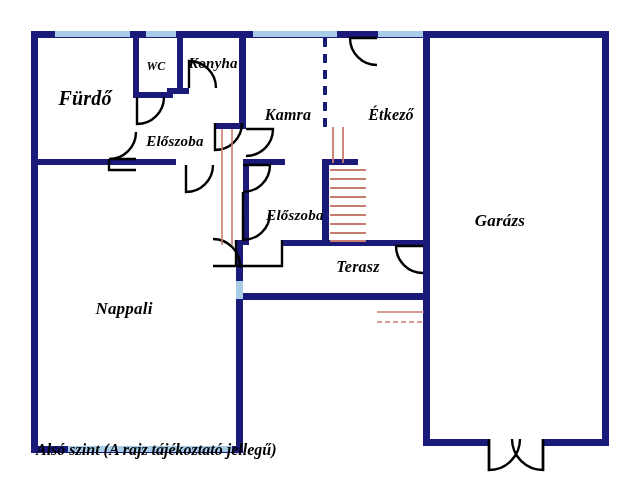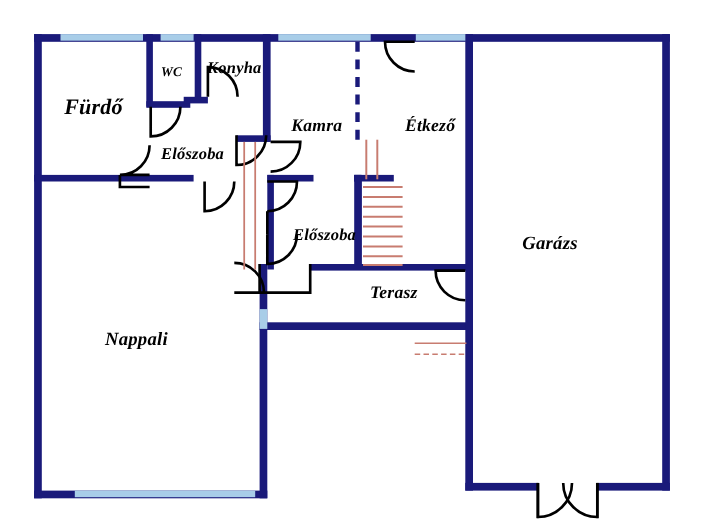--- a/index.html
+++ b/index.html
@@ -175,14 +175,15 @@
   <div class="room-label" style="left:156px; top:66px; font-size:12px;">WC</div>
   <div class="room-label" style="left:213px; top:63px; font-size:15px;">Konyha</div>
   <div class="room-label" style="left:175px; top:141px; font-size:15px;">Előszoba</div>
   <div class="room-label" style="left:288px; top:115px; font-size:16px;">Kamra</div>
   <div class="room-label" style="left:379px; top:115px; font-size:16px;margin-left:12px;">Étkező</div>
   <div class="room-label" style="left:500px; top:197px; font-size:17px;margin-top:24px;">Garázs</div>
   <div class="room-label" style="left:295px; top:215px; font-size:15px;text-align:center;">Előszoba</div>
   <div class="room-label" style="left:358px; top:267px; font-size:16px;">Terasz</div>
   <div class="room-label" style="left:124px; top:309px; font-size:17px;text-align:center;">Nappali</div>
 
+  <div class="caption">Alsó szint (A rajz tájékoztató jellegű)</div>
 
 </div>
 
 </body></html>

